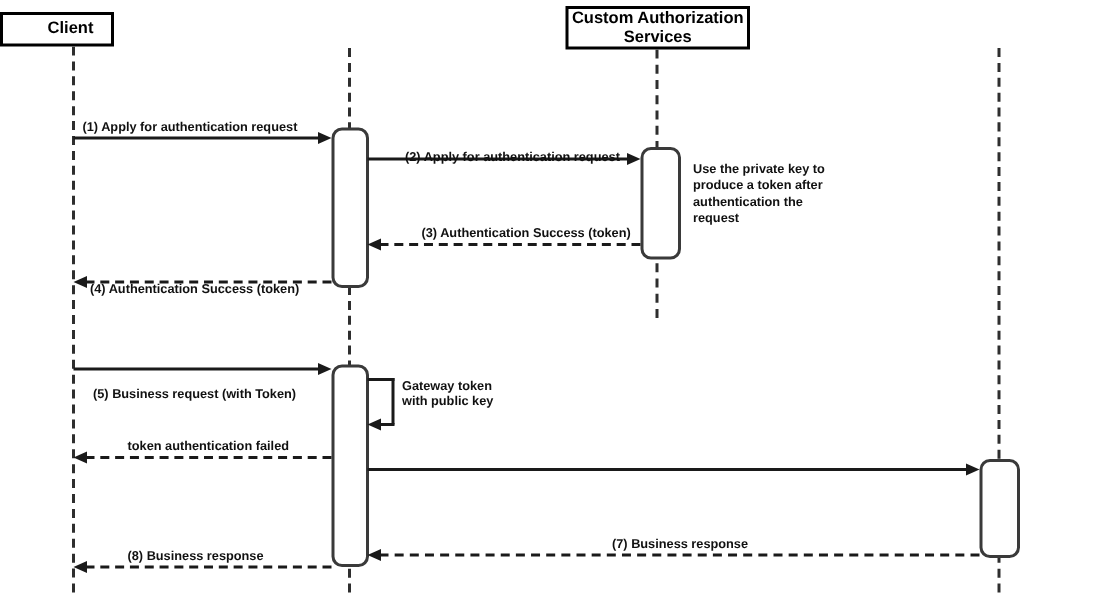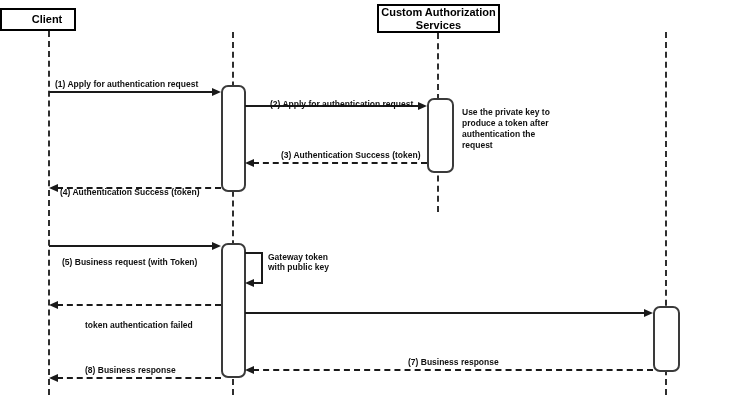--- a/index.html
+++ b/index.html
@@ -79,21 +79,21 @@
   <div class="mline" style="left:49px; top:245px; width:164px;"></div>
   <div class="ah right" style="left:212px; top:241.5px;"></div>
 
   <span class="mlabel prewrap" style="left:268px; top:252px;">Gateway token
 with public key</span>
   <div class="mline" style="left:245px; top:252px; width:18px;"></div>
   <div class="vline" style="left:261px; top:252px; height:31px;"></div>
   <div class="mline" style="left:253px; top:282px; width:10px;"></div>
   <div class="ah left" style="left:245px; top:278.5px;"></div>
 
-  <span class="mlabel" style="left:85px; top:292px;margin-top:28px;">token authentication failed</span>
+  <span class="mlabel" style="left:85px; top:292px;">token authentication failed</span>
   <div class="mline dashed" style="left:57px; top:304px; width:164px;"></div>
   <div class="ah left" style="left:49px; top:300.5px;"></div>
 
   <div class="mline" style="left:245px; top:312px; width:400px;"></div>
   <div class="ah right" style="left:644px; top:308.5px;"></div>
 
   <span class="mlabel" style="left:408px; top:357px;text-align:right;">(7) Business response</span>
   <div class="mline dashed" style="left:253px; top:369px; width:400px;"></div>
   <div class="ah left" style="left:245px; top:365.5px;"></div>
 

